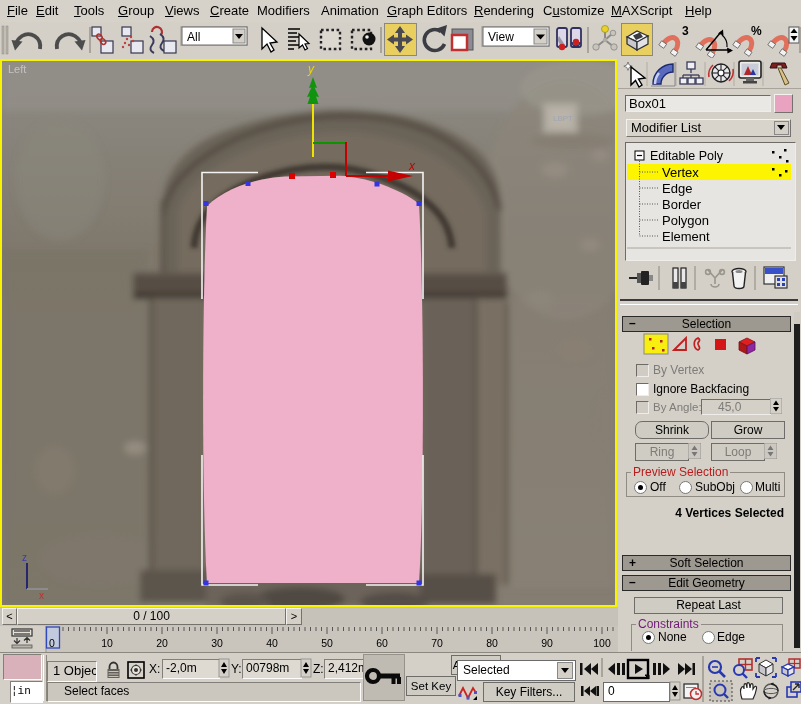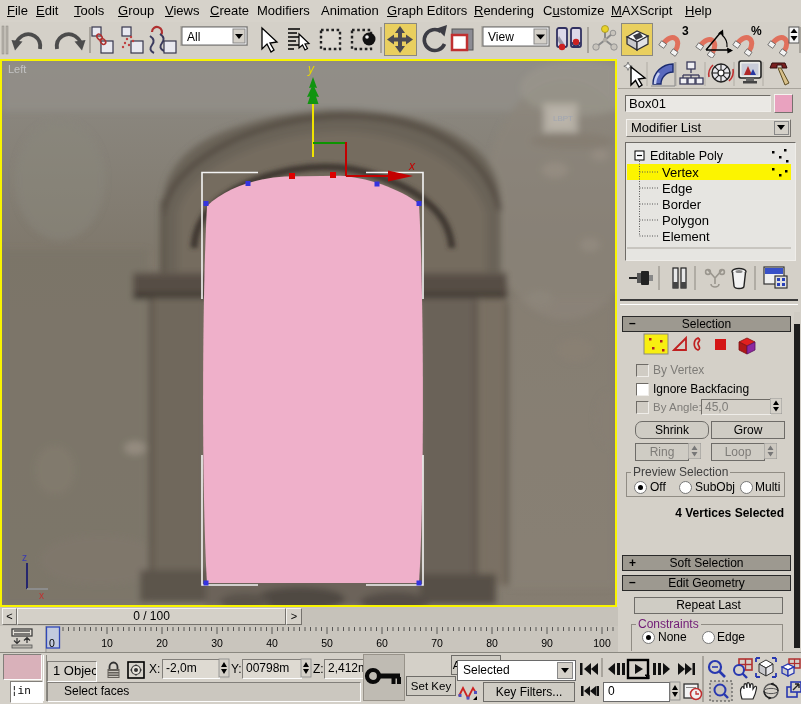--- a/index.html
+++ b/index.html
@@ -778,39 +778,39 @@
       <path d="M 2,6 L 2,14 L 10,18 L 10,10 Z" fill="#b01818" stroke="#801010" stroke-width="0.8"></path>
       <path d="M 18,6 L 18,14 L 10,18 L 10,10 Z" fill="#8c28a0" stroke="#581060" stroke-width="0.8"></path>
     </g>
   </svg>
   <div class="abs sunken2" style="left:18px;top:306px;width:11px;height:11px;background:#d0ccc4;"></div>
   <span class="abs t12 gray" style="left:35px;top:305px;">By Vertex</span>
   <div class="abs sunken2" style="left:18px;top:325px;width:11px;height:11px;background:#fff;"></div>
   <span class="abs t12" style="left:35px;top:324px;">Ignore Backfacing</span>
   <div class="abs sunken2" style="left:18px;top:343px;width:11px;height:11px;background:#d0ccc4;"></div>
   <span class="abs gray" style="left:35px;top:343px;font-size:11.5px;">By Angle:</span>
-  <div class="abs sunken2" style="left:83px;top:341px;width:68px;height:14px;background:#d4d0c8;font-size:12px;line-height:14px;color:#7e7c78;"><span style="margin-left:3px;">45,0</span></div>
+  <div class="abs sunken2" style="left:83px;top:341px;width:68px;height:14px;background:#d4d0c8;font-size:12px;line-height:14px;color:#7e7c78;"><span style="margin-left:16px;">45,0</span></div>
   <svg width="12" height="16" style="position:absolute;left:152px;top:340px;">
         <rect width="12" height="16" fill="#d4d0c8" stroke="#888" stroke-width="0.8"></rect>
         <path d="M 3,7 L 9,7 L 6,2.5 Z M 3,9 L 9,9 L 6,13.5 Z" fill="#000"></path>
       </svg>
   <div class="abs btn" style="left:17px;top:363px;width:72px;height:16px;font-size:12px;line-height:16px;border-radius:7px;">Shrink</div>
   <div class="abs btn" style="left:93px;top:363px;width:72px;height:16px;font-size:12px;line-height:16px;">Grow</div>
   <div class="abs btn gray" style="left:17px;top:385px;width:52px;height:16px;font-size:12px;line-height:16px;">Ring</div>
   <svg width="13" height="16" style="position:absolute;left:70px;top:385px;">
         <rect width="13" height="16" fill="#ccc8c0" stroke="#888" stroke-width="0.8"></rect>
         <path d="M 3.5,7 L 9.5,7 L 6.5,2.5 Z M 3.5,9 L 9.5,9 L 6.5,13.5 Z" fill="#777"></path>
       </svg>
   <div class="abs btn gray" style="left:93px;top:385px;width:52px;height:16px;font-size:12px;line-height:16px;">Loop</div>
   <svg width="13" height="16" style="position:absolute;left:146px;top:385px;">
         <rect width="13" height="16" fill="#ccc8c0" stroke="#888" stroke-width="0.8"></rect>
         <path d="M 3.5,7 L 9.5,7 L 6.5,2.5 Z M 3.5,9 L 9.5,9 L 6.5,13.5 Z" fill="#777"></path>
       </svg>
   <fieldset class="abs" style="left:8px;top:407px;width:157px;height:30px;border:1px solid #908c84;padding:0;margin:0;">
-    <legend style="font-size:12px;color:#404040;margin-left:4px;padding:0 2px;">Preview Selection</legend>
+    <legend style="font-size:12px;color:#b91c1c;margin-left:4px;padding:0 2px;">Preview Selection</legend>
   </fieldset>
   <div class="abs" style="left:16px;top:423px;width:11px;height:11px;border-radius:50%;background:#fff;border:1px solid #777;"></div>
   <div class="abs" style="left:19.5px;top:426.5px;width:5px;height:5px;border-radius:50%;background:#000;"></div>
   <span class="abs t12" style="left:32px;top:422px;">Off</span>
   <div class="abs" style="left:61px;top:423px;width:11px;height:11px;border-radius:50%;background:#fff;border:1px solid #777;"></div>
   <span class="abs t12" style="left:77px;top:422px;">SubObj</span>
   <div class="abs" style="left:122px;top:423px;width:11px;height:11px;border-radius:50%;background:#fff;border:1px solid #777;"></div>
   <span class="abs t12" style="left:137px;top:422px;">Multi</span>
   <span class="abs t12" style="left:0;top:448px;width:166px;text-align:right;font-weight:bold;">4 Vertices Selected</span>
 

